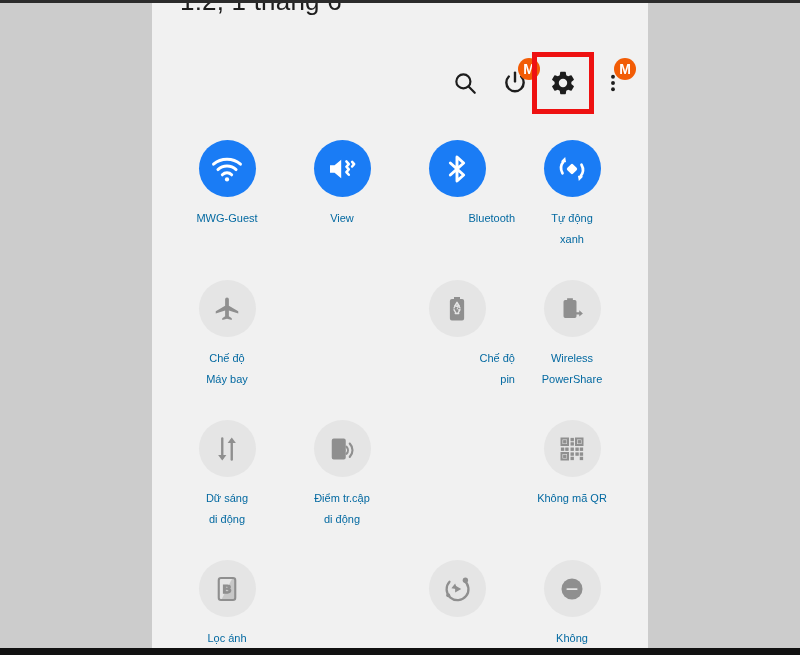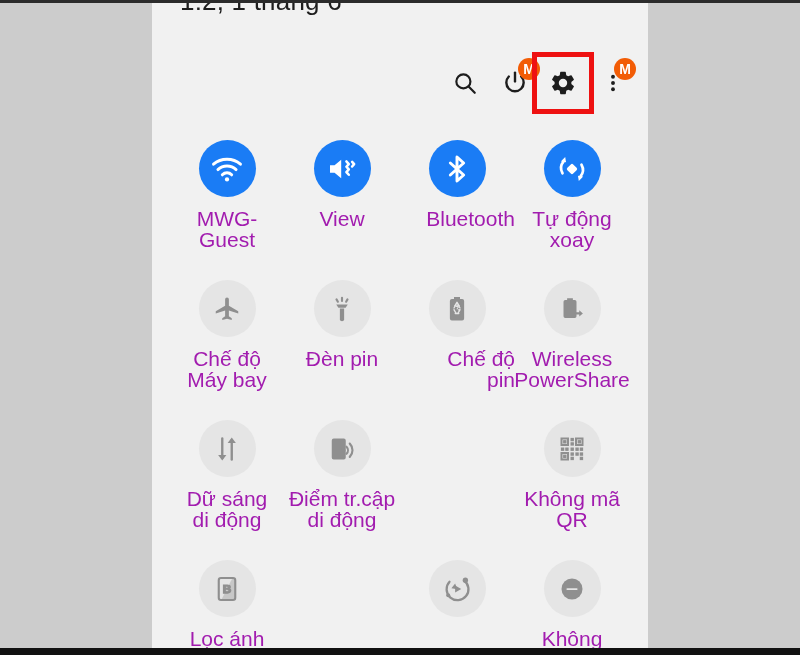--- a/index.html
+++ b/index.html
@@ -150,23 +150,23 @@
     justify-content: center;
   }
   .qs-circle.on  { background: #1a7cf5; }
   .qs-circle.off { background: #e5e5e5; }
   .qs-circle svg { display: block; }
   .qs-circle.on  svg { fill: #ffffff; stroke: #ffffff; }
   .qs-circle.off svg { fill: #8f8f8f; stroke: #8f8f8f; }
 
   .qs-label {
     margin-top: 11px;
-    font-size: 21px;
+    font-size: 11px;
     line-height: 21px;
-    color: #a21caf;
+    color: #0369a1;
     white-space: pre-line;
   }
 </style>
 </head>
 <body>
 
 <div id="screenshot">
 
   <div class="top-hairline"></div>
 
@@ -250,49 +250,37 @@
           <div class="qs-circle on">
             <svg width="34" height="34" viewBox="0 0 24 24">
               <path fill="none" stroke="#fff" stroke-width="1.9" stroke-linecap="round" d="M6.1 6.6A7.4 7.4 0 0 0 5.3 15"></path>
               <path fill="#fff" stroke="none" d="M7.2 3.5l.6 3.7-3.7-.5z"></path>
               <path fill="none" stroke="#fff" stroke-width="1.9" stroke-linecap="round" d="M17.9 17.4A7.4 7.4 0 0 0 18.7 9"></path>
               <path fill="#fff" stroke="none" d="M16.8 20.5l-.6-3.7 3.7.5z"></path>
               <rect x="9.1" y="9.1" width="5.8" height="5.8" rx="1.2" transform="rotate(45 12 12)" fill="#fff" stroke="none"></rect>
             </svg>
           </div>
           <div class="qs-label">Tự động
-xoay</div>
+xanh</div>
         </div>
 
       </div>
 
       <div class="qs-row">
 
         <div class="qs-tile qs-col-0">
           <div class="qs-circle off">
             <svg width="30" height="30" viewBox="0 0 24 24">
               <path fill="#8f8f8f" stroke="none" d="M21 15.5v-1.8l-7.5-4.4V4.2a1.5 1.5 0 1 0-3 0v5.1L3 13.7v1.8l7.5-2.3v4.6L8.2 19.4v1.4l3.8-1 3.8 1v-1.4l-2.3-1.6v-4.6z"></path>
             </svg>
           </div>
           <div class="qs-label">Chế độ
 Máy bay</div>
         </div>
 
-        <div class="qs-tile qs-col-1">
-          <div class="qs-circle off">
-            <svg width="30" height="30" viewBox="0 0 24 24">
-              <path fill="#8f8f8f" stroke="none" d="M7.4 8.3h9.2l-1.7 2.6h-5.8z"></path>
-              <path fill="#8f8f8f" stroke="none" d="M10.3 11.6h3.4v8.6a1.7 1.7 0 0 1-3.4 0z"></path>
-              <line x1="12" y1="3.0" x2="12" y2="5.6" stroke="#8f8f8f" stroke-width="1.7" stroke-linecap="round"></line>
-              <line x1="7.6" y1="4.3" x2="8.7" y2="6.2" stroke="#8f8f8f" stroke-width="1.7" stroke-linecap="round"></line>
-              <line x1="16.4" y1="4.3" x2="15.3" y2="6.2" stroke="#8f8f8f" stroke-width="1.7" stroke-linecap="round"></line>
-            </svg>
-          </div>
-          <div class="qs-label">Đèn pin</div>
-        </div>
 
         <div class="qs-tile qs-col-2">
           <div class="qs-circle off">
             <svg width="30" height="30" viewBox="0 0 24 24">
               <path fill="#8f8f8f" stroke="none" d="M9.6 2.4h4.8v1.6h1.7a1.6 1.6 0 0 1 1.6 1.6v14a1.6 1.6 0 0 1-1.6 1.6H7.9a1.6 1.6 0 0 1-1.6-1.6v-14A1.6 1.6 0 0 1 7.9 4h1.7z"></path>
               <path fill="#e5e5e5" stroke="none" d="M12 8.0l1.7 2.9h-1.0v1.2h1.9l-1.0 1.7-1.0-1.7h-1.1l1.0-1.7h-1.5z"></path>
               <path fill="none" stroke="#e5e5e5" stroke-width="1.1" stroke-linecap="round" d="M9.6 11.2l1.4-2.4M14.4 11.2l-1.4-2.4M10.6 15.6h2.8"></path>
               <path fill="none" stroke="#e5e5e5" stroke-width="1.2" stroke-linejoin="round" d="M10.1 9.9l1.9-3.2 1.9 3.2M14.6 12.2l-1.8 3.2M9.4 12.2l1.8 3.2"></path>
             </svg>
           </div>

